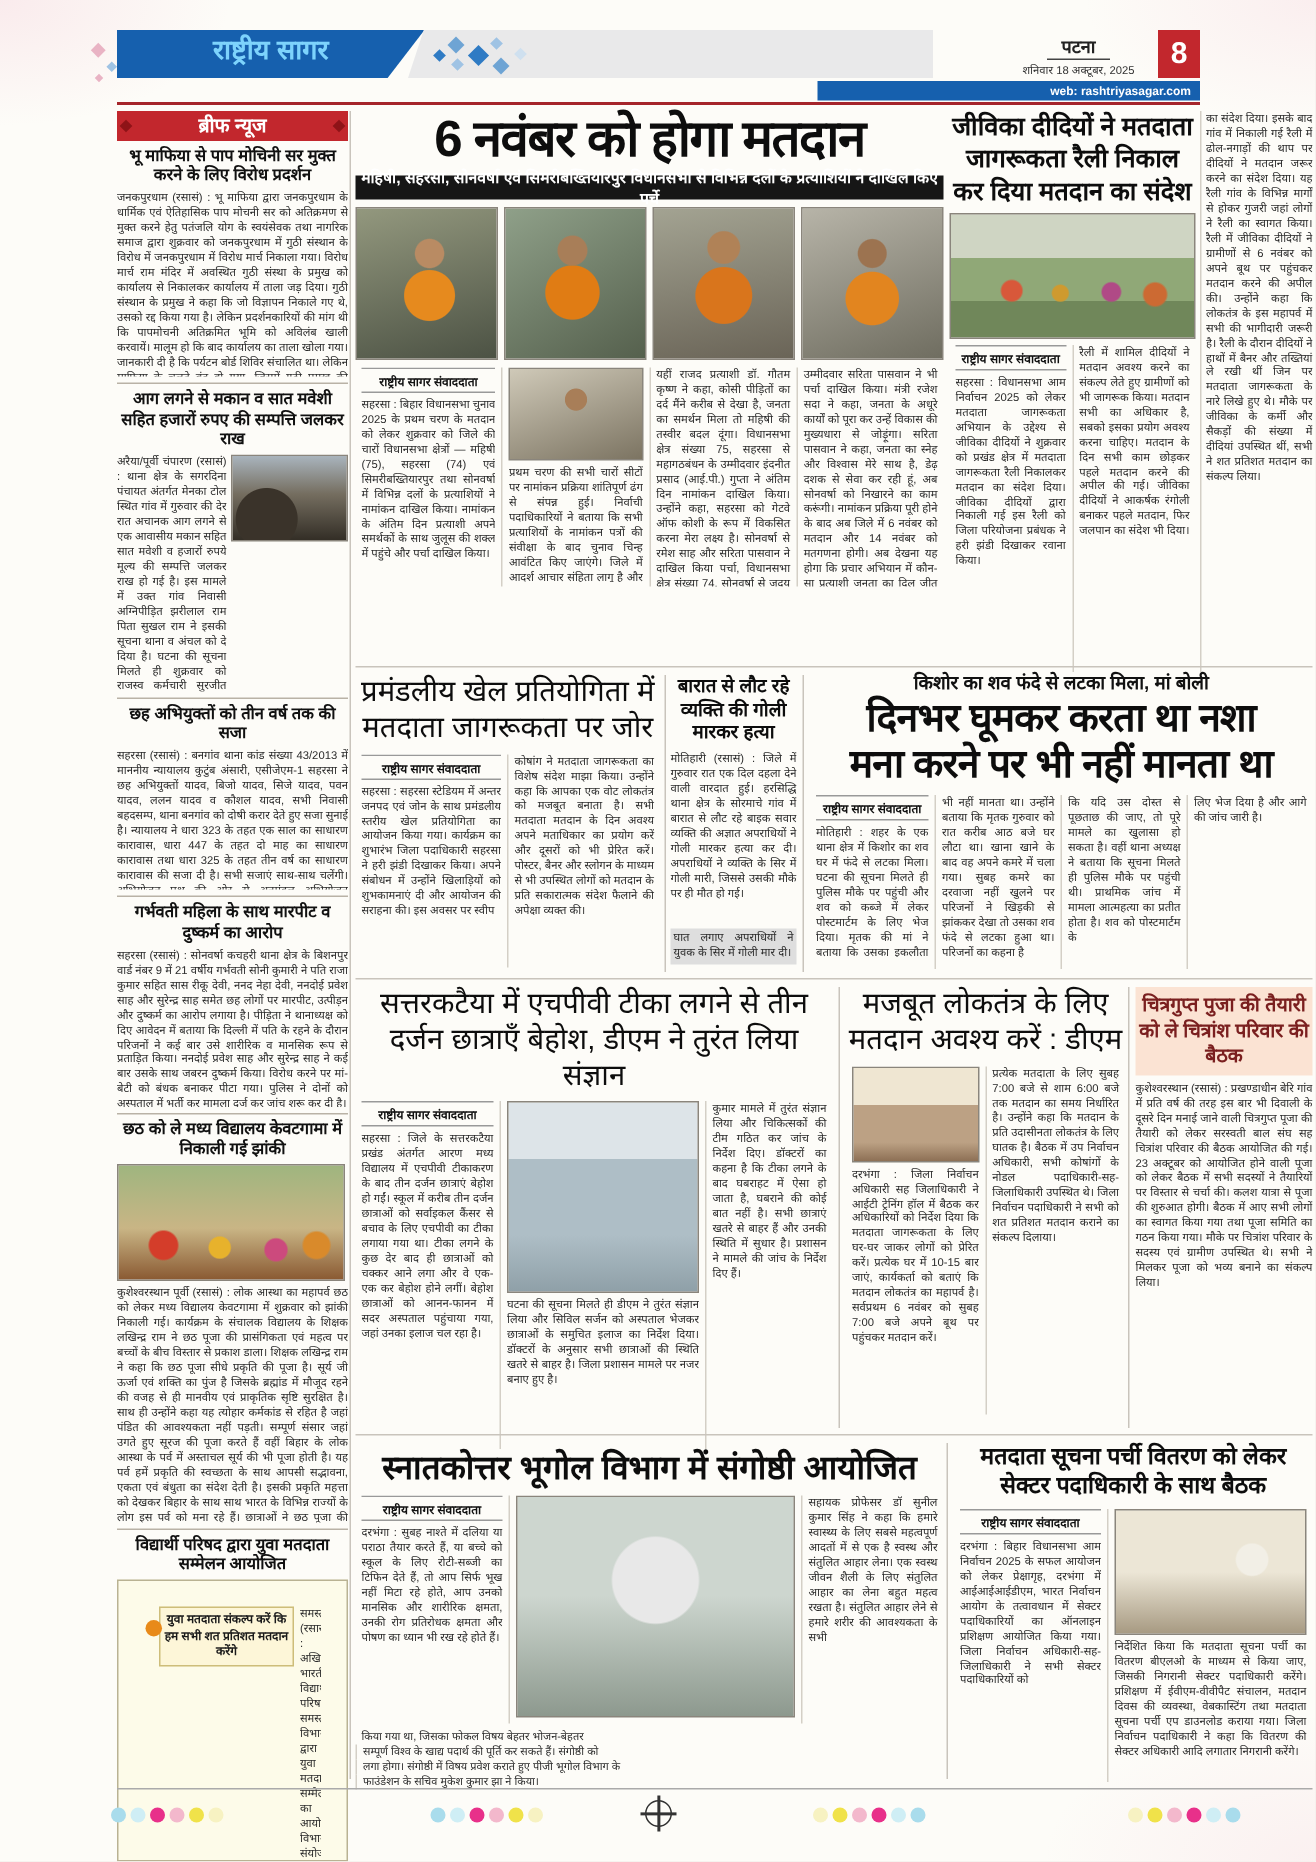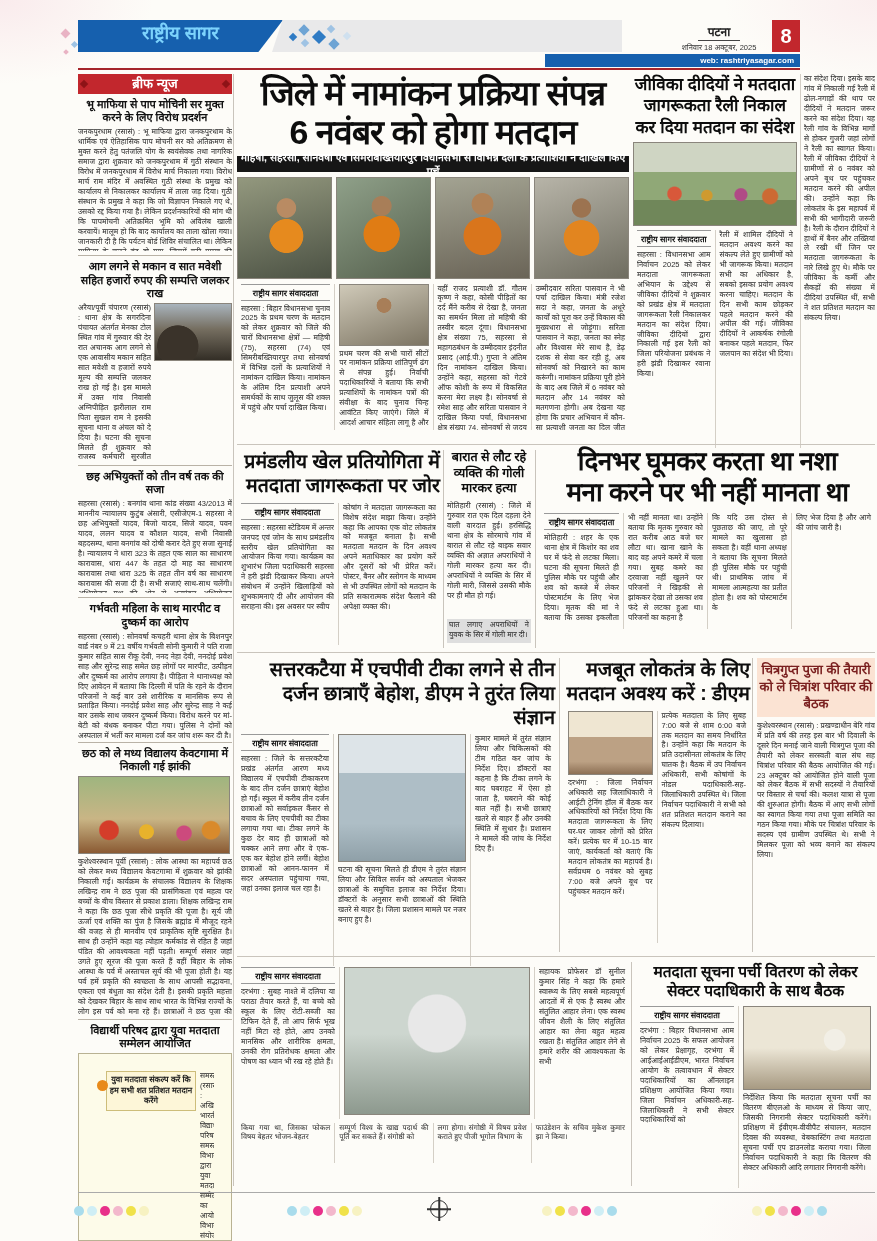--- a/index.html
+++ b/index.html
@@ -31,21 +31,21 @@
   .byline{font-size:8px;font-weight:700;text-align:center;color:#111;border-top:1px solid #999;border-bottom:1px solid #999;padding:2px 0;margin-bottom:3px;}
   .photo{border:1px solid #8a857c;box-sizing:border-box;}
   .caption{font-size:7.3px;line-height:1.3;color:#2b2b2b;text-align:justify;overflow:hidden;}
   .cols{display:flex;}
   .cols>div{flex:1;padding:0 4px;overflow:hidden;}
   .cols>div+div{border-left:1px solid #d4cfc6;}
   
   .h-lead{font-size:34px;font-weight:700;text-align:center;line-height:1.14;color:#0d0d0d;letter-spacing:-1px;}
   .subhead-bar{background:#161616;color:#fff;font-size:10.5px;font-weight:700;text-align:center;display:flex;align-items:center;justify-content:center;}
   .h-right{font-size:17px;font-weight:700;line-height:1.25;color:#0d0d0d;text-align:center;}
-  .h-med{font-size:19.5px;font-weight:700;line-height:1.22;text-align:right;color:#0d0d0d;}
+  .h-med{font-size:19.5px;font-weight:400;line-height:1.22;text-align:center;color:#0d0d0d;}
   .h-small{font-size:12.5px;font-weight:700;line-height:1.25;text-align:center;color:#0d0d0d;}
   .kicker{font-size:12.5px;font-weight:700;text-align:center;color:#111;}
   .h-big2{font-size:26px;font-weight:700;text-align:center;line-height:1.2;color:#0d0d0d;letter-spacing:-.5px;}
   .peachbox{background:#fbe3d3;color:#7a1f1f;font-size:13px;font-weight:700;text-align:center;line-height:1.3;padding:4px 2px;box-sizing:border-box;}
   .quotebox{float:left;width:84px;background:#fdf6d8;border:1px solid #cdbd7a;font-size:8px;font-weight:700;text-align:center;color:#1a1a1a;padding:3px 2px;margin:0 4px 2px 10px;line-height:1.3;position:relative;}
   .quotedot{position:absolute;left:-10px;top:8px;width:11px;height:11px;border-radius:50%;background:#e88a1a;}
   .creambox{background:#fdfbe9;border:1px solid #b9b293;padding:17px;box-sizing:border-box;}
   .graymark{background:#dedede;}
   
   .ph-c1{background:radial-gradient(circle at 52% 30%,#b98b63 0 11%,transparent 12%),radial-gradient(circle at 52% 58%,#e68a1e 0 22%,rgba(0,0,0,0) 23%),linear-gradient(165deg,#93987e,#4c5244);}
@@ -144,21 +144,20 @@
           <span>युवा मतदाता संकल्प करें कि हम सभी शत प्रतिशत मतदान करेंगे</span>
         </div>
         <div class="body-txt">समस्तीपुर (रसासं) : अखिल भारतीय विद्यार्थी परिषद समस्तीपुर विभाग द्वारा युवा मतदाता सम्मेलन का आयोजन विभाग संयोजक कुंदन यादव की अध्यक्षता में एक स्थानीय होटल में किया गया। इस अवसर पर विभाग छात्रा प्रमुख शानू कुमारी ने मतदान के महत्व को बताते हुए सभी छात्राओं और छात्रों से शत प्रतिशत मतदान करने का आह्वान किया। प्रदेश सह मंत्री अनुपम कुमार झा ने कहा कि विद्यार्थी परिषद अपनी स्थापना काल से ही राष्ट्र प्रथम के भाव को लेकर कार्य करने वाला विश्व का सबसे बड़ा छात्र संगठन है। अभी से आग्रह है कि आप सभी 2005 से पहले के बिहार एवं 2005 के बिहार में तुलना करें, सोचें-समझें एवं आपको कैसा बिहार चाहिए इसके लिए मतदान करें। आज जरूरत है कि बिहार का युवा शिक्षा, रोजगार, सुंदर बिहार के संकल्प के लिए मतदान करे। जिला उपाध्यक्ष डॉक्टर स्मित झा ने सभी से नोटा का प्रयोग न करने का आह्वान करते हुए बताया कि नोटा का प्रयोग मतलब अपना मत बर्बाद करना, इसलिए सभी युवाओं से आग्रह है कि सोच-समझकर विकसित बिहार के लिए राष्ट्रवादी सरकार को वोट दें। सह विभाग प्रचारक विश्वनाथ राम ने कहा कि राष्ट्र को जब-जब जरूरत पड़ी विद्यार्थी परिषद हमेशा छात्र-युवाओं को राष्ट्र के कार्य में जोड़ने का काम किया है और आज भी लोकतंत्र की मजबूती करने में सहभागी रही है। सम्मेलन में राष्ट्रीय स्वयंसेवक संघ के क्षेत्र प्रचार प्रमुख अरुण कुमार ने कहा कि हम सभी को यह सोचना है कि हमको मतदान क्यों और किसके लिए करना है, आज बिहार विकास की ओर बढ़ रहा है।</div>
       </div>
     </div>
   </div>
 
   <div class="abs vrule" style="left:233px;top:74px;height:1112px;"></div>
 
   <div class="abs" style="left:237px;top:74px;width:392px;">
-    <div class="h-lead">जिले में नामांकन प्रक्रिया संपन्न</div>
     <div class="h-lead">6 नवंबर को होगा मतदान</div>
     <div class="subhead-bar" style="height:16px;margin-top:4px;">महिषी, सहरसा, सोनवर्षा एवं सिमरीबख्तियारपुर विधानसभा से विभिन्न दलों के प्रत्याशियों ने दाखिल किए पर्चे</div>
     <div style="display:flex;gap:4px;margin-top:5px;">
       <div class="photo ph-c1" style="width:95px;height:102px;"></div>
       <div class="photo ph-c2" style="width:95px;height:102px;"></div>
       <div class="photo ph-c3" style="width:95px;height:102px;"></div>
       <div class="photo ph-c4" style="width:95px;height:102px;"></div>
     </div>
     <div class="cols" style="margin-top:5px;height:146px;">
       <div>
@@ -210,20 +209,21 @@
 
   <div class="abs" style="left:447px;top:450px;width:84px;">
     <div class="h-small">बारात से लौट रहे व्यक्ति की गोली मारकर हत्या</div>
     <div class="body-txt" style="height:118px;margin-top:4px;">मोतिहारी (रसासं) : जिले में गुरुवार रात एक दिल दहला देने वाली वारदात हुई। हरसिद्धि थाना क्षेत्र के सोरमाचे गांव में बारात से लौट रहे बाइक सवार व्यक्ति की अज्ञात अपराधियों ने गोली मारकर हत्या कर दी। अपराधियों ने व्यक्ति के सिर में गोली मारी, जिससे उसकी मौके पर ही मौत हो गई।</div>
     <div class="body-txt graymark" style="height:22px;padding:1px 2px;">घात लगाए अपराधियों ने युवक के सिर में गोली मार दी।</div>
   </div>
 
   <div class="abs vrule" style="left:535px;top:450px;height:198px;"></div>
 
   <div class="abs" style="left:540px;top:446px;width:335px;">
+    <div class="kicker">किशोर का शव फंदे से लटका मिला, मां बोली</div>
     <div class="h-big2">दिनभर घूमकर करता था नशा</div>
     <div class="h-big2">मना करने पर भी नहीं मानता था</div>
     <div class="cols" style="margin-top:5px;height:116px;">
       <div>
         <div class="byline">राष्ट्रीय सागर संवाददाता</div>
         <div class="body-txt" style="height:88px;">मोतिहारी : शहर के एक थाना क्षेत्र में किशोर का शव घर में फंदे से लटका मिला। घटना की सूचना मिलते ही पुलिस मौके पर पहुंची और शव को कब्जे में लेकर पोस्टमार्टम के लिए भेज दिया। मृतक की मां ने बताया कि उसका इकलौता बेटा दिनभर घूमकर नशा करता था और मना करने पर</div>
       </div>
       <div class="body-txt" style="height:116px;">भी नहीं मानता था। उन्होंने बताया कि मृतक गुरुवार को रात करीब आठ बजे घर लौटा था। खाना खाने के बाद वह अपने कमरे में चला गया। सुबह कमरे का दरवाजा नहीं खुलने पर परिजनों ने खिड़की से झांककर देखा तो उसका शव फंदे से लटका हुआ था। परिजनों का कहना है</div>
       <div class="body-txt" style="height:116px;">कि यदि उस दोस्त से पूछताछ की जाए, तो पूरे मामले का खुलासा हो सकता है। वहीं थाना अध्यक्ष ने बताया कि सूचना मिलते ही पुलिस मौके पर पहुंची थी। प्राथमिक जांच में मामला आत्महत्या का प्रतीत होता है। शव को पोस्टमार्टम के</div>
       <div class="body-txt" style="height:116px;">लिए भेज दिया है और आगे की जांच जारी है।</div>
@@ -265,31 +265,32 @@
   <div class="abs vrule" style="left:752px;top:658px;height:294px;"></div>
 
   <div class="abs" style="left:757px;top:658px;width:118px;">
     <div class="peachbox">चित्रगुप्त पुजा की तैयारी को ले चित्रांश परिवार की बैठक</div>
     <div class="body-txt" style="height:226px;margin-top:4px;">कुशेश्वरस्थान (रसासं) : प्रखण्डाधीन बेरि गांव में प्रति वर्ष की तरह इस बार भी दिवाली के दूसरे दिन मनाई जाने वाली चित्रगुप्त पूजा की तैयारी को लेकर सरस्वती बाल संघ सह चित्रांश परिवार की बैठक आयोजित की गई। 23 अक्टूबर को आयोजित होने वाली पूजा को लेकर बैठक में सभी सदस्यों ने तैयारियों पर विस्तार से चर्चा की। कलश यात्रा से पूजा की शुरुआत होगी। बैठक में आए सभी लोगों का स्वागत किया गया तथा पूजा समिति का गठन किया गया। मौके पर चित्रांश परिवार के सदस्य एवं ग्रामीण उपस्थित थे। सभी ने मिलकर पूजा को भव्य बनाने का संकल्प लिया।</div>
   </div>
 
   <div class="abs hrule" style="left:237px;top:956px;width:638px;"></div>
 
   <div class="abs" style="left:237px;top:962px;width:392px;">
+    <div style="font-size:22px;font-weight:700;text-align:center;color:#0d0d0d;">स्नातकोत्तर भूगोल विभाग में संगोष्ठी आयोजित</div>
     <div class="cols" style="margin-top:5px;height:152px;">
       <div style="flex:0 0 94px;">
         <div class="byline">राष्ट्रीय सागर संवाददाता</div>
         <div class="body-txt" style="height:124px;">दरभंगा : सुबह नाश्ते में दलिया या पराठा तैयार करते हैं, या बच्चे को स्कूल के लिए रोटी-सब्जी का टिफिन देते हैं, तो आप सिर्फ भूख नहीं मिटा रहे होते, आप उनको मानसिक और शारीरिक क्षमता, उनकी रोग प्रतिरोधक क्षमता और पोषण का ध्यान भी रख रहे होते हैं।</div>
       </div>
       <div style="flex:0 0 186px;">
         <div class="photo ph-sem" style="width:100%;height:148px;"></div>
       </div>
       <div class="body-txt" style="height:152px;">सहायक प्रोफेसर डॉ सुनील कुमार सिंह ने कहा कि हमारे स्वास्थ्य के लिए सबसे महत्वपूर्ण आदतों में से एक है स्वस्थ और संतुलित आहार लेना। एक स्वस्थ जीवन शैली के लिए संतुलित आहार का लेना बहुत महत्व रखता है। संतुलित आहार लेने से हमारे शरीर की आवश्यकता के सभी</div>
     </div>
-    <div class="cols" style="margin-top:4px;height:40px;">
+    <div class="cols" style="margin-top:4px;height:40px;flex-direction:column;">
       <div class="caption">किया गया था, जिसका फोकल विषय बेहतर भोजन-बेहतर</div>
       <div class="caption">सम्पूर्ण विश्व के खाद्य पदार्थ की पूर्ति कर सकते हैं। संगोष्ठी को</div>
       <div class="caption">लगा होगा। संगोष्ठी में विषय प्रवेश कराते हुए पीजी भूगोल विभाग के</div>
       <div class="caption">फाउंडेशन के सचिव मुकेश कुमार झा ने किया।</div>
     </div>
   </div>
 
   <div class="abs vrule" style="left:631px;top:962px;height:224px;"></div>
 
   <div class="abs" style="left:636px;top:962px;width:239px;">

